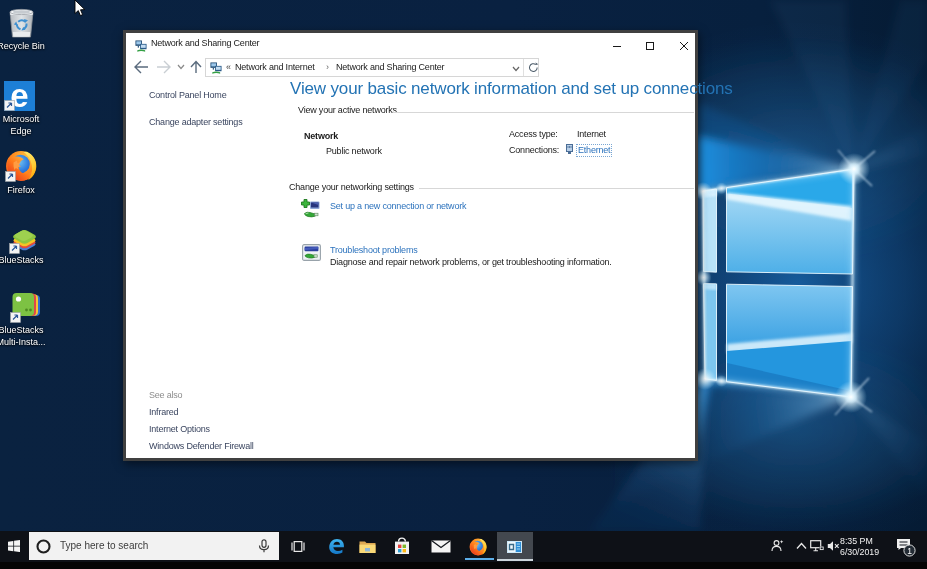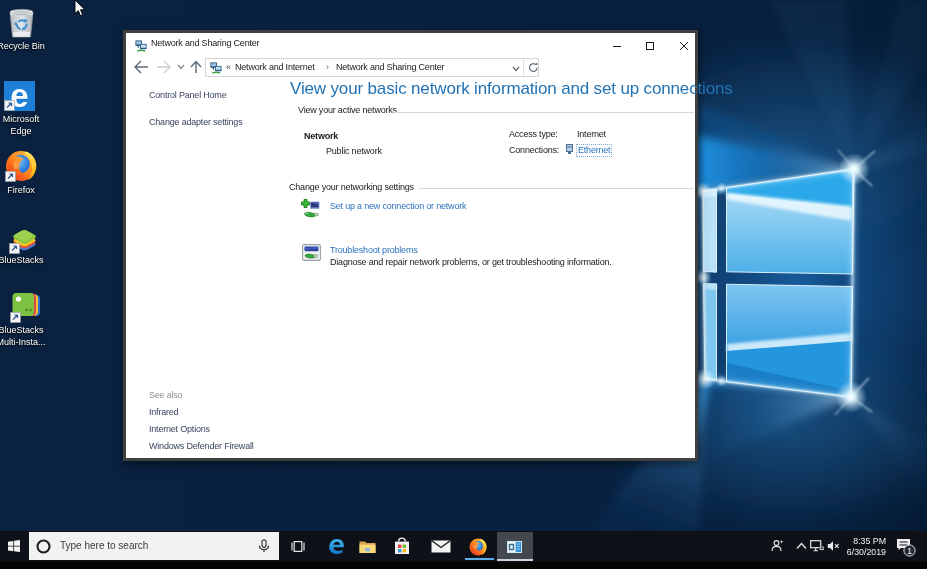--- a/index.html
+++ b/index.html
@@ -457,21 +457,21 @@
     <svg class="abs" style="left:810px;top:9px;" width="14" height="12" viewBox="0 0 14 12">
       <rect x="0.7" y="0.7" width="10" height="7" fill="none" stroke="#e8e8e8" stroke-width="1.2"></rect>
       <path d="M3.5 10.8 L8 10.8 M5.7 7.7 L5.7 10.8" stroke="#e8e8e8" stroke-width="1.1"></path>
       <rect x="9.5" y="6.5" width="4.2" height="3.6" fill="#10141d"></rect>
       <rect x="10.2" y="7" width="3" height="2.6" fill="none" stroke="#e8e8e8" stroke-width="0.9"></rect>
     </svg>
     <svg class="abs" style="left:827px;top:9px;" width="13" height="12" viewBox="0 0 13 12">
       <path d="M0.8 4 L3 4 L6 1.2 L6 10.8 L3 8 L0.8 8 Z" fill="#e8e8e8"></path>
       <path d="M8 4.2 L11.6 7.8 M11.6 4.2 L8 7.8" stroke="#e8e8e8" stroke-width="1.2"></path>
     </svg>
-    <div class="abs" style="left:840px;top:4.5px;width:46px;text-align:right;font-size:8.8px;line-height:11.5px;color:#f2f2f2;">8:35 PM<br>6/30/2019</div>
+    <div class="abs" style="left:840px;top:4.5px;width:46px;text-align:left;font-size:8.8px;line-height:11.5px;color:#f2f2f2;">8:35 PM<br>6/30/2019</div>
     <svg class="abs" style="left:896px;top:7px;" width="15" height="13" viewBox="0 0 15 13">
       <path d="M1 1 L14 1 L14 10 L5 10 L2.5 12 L2.5 10 L1 10 Z" fill="#f0f0f0"></path>
       <path d="M3.5 4 L11.5 4 M3.5 7 L11.5 7" stroke="#10141d" stroke-width="1.1"></path>
     </svg>
     <svg class="abs" style="left:903px;top:13px;" width="13" height="13" viewBox="0 0 13 13">
       <circle cx="6.5" cy="6.5" r="5.6" fill="#242c35" stroke="#dcdcdc" stroke-width="1"></circle>
       <text x="6.5" y="9.6" font-size="8.5" fill="#ffffff" text-anchor="middle" font-family="Liberation Sans">1</text>
     </svg>
   </div>
   <div id="letterbox"></div>

